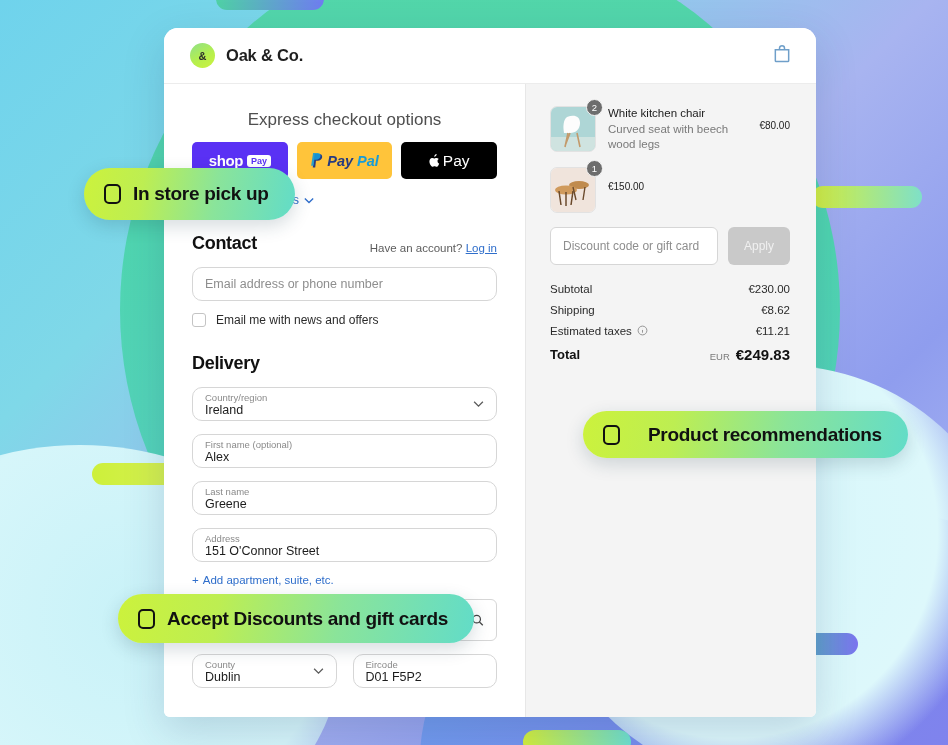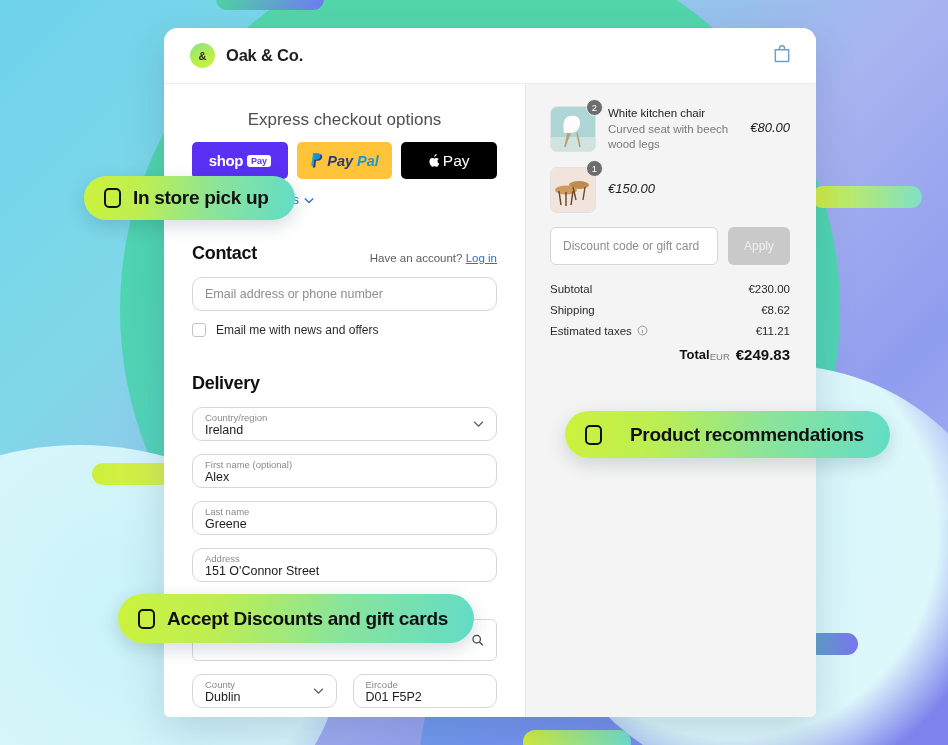--- a/index.html
+++ b/index.html
@@ -119,21 +119,21 @@
   .ap-wrap { display:flex; align-items:center; gap:2px; color:#fff; }
   .ap-pay  { font-size:15.5px; }
 
   .show-more {
     margin-top: 14px; font-size: 12.5px; color: #2f6ecb;
     display: flex; align-items: center; gap: 5px; cursor: pointer;
   }
 
   .sec-head {
     display:flex; align-items:flex-end; justify-content:space-between;
-    margin-top: 36px;
+    margin-top: 26px;
     text-align: center;
   }
   .sec-title { font-size: 18px; font-weight: bold; color: #111; letter-spacing: -.3px; }
   .acct { font-size: 11.5px; color: #5d5d5d; }
   .acct a { color:#2f6ecb; text-decoration: underline; }
 
   .field {
     position: relative;
     margin-top: 13px;
     border: 1px solid #d6d6d6;
@@ -190,38 +190,38 @@
   .qty {
     position: absolute; right: -7px; top: -7px;
     width: 17px; height: 17px; border-radius: 50%;
     background: #6d6d6d; color:#fff; font-size: 9.5px;
     display:flex; align-items:center; justify-content:center;
     border: 1.5px solid #f4f4f4;
   }
   .li-txt { flex: 1; min-width:0; }
   .li-name { font-size: 11.5px; color: #1c1c1c; line-height: 1.35; }
   .li-desc { font-size: 11.5px; color: #7a7a7a; line-height: 1.35; }
-  .li-price { font-size: 13px; color: #1c1c1c; white-space: nowrap; padding-top: 14px; font-style: italic; }
+  .li-price { font-size: 10px; color: #1c1c1c; white-space: nowrap; padding-top: 14px; }
 
   .disc-row { display:flex; gap: 10px; margin-top: 8px; }
   .disc-input {
     flex: 1; height: 38px; background:#fff; border: 1px solid #d6d6d6;
     border-radius: 6px; display:flex; align-items:center; padding: 0 12px;
     font-size: 12px; color: #8e8e8e;
   }
   .apply-btn {
     width: 62px; height: 38px; border-radius: 6px; background: #c9c9c9;
     color: #f0f0f0; font-size: 12px; display:flex; align-items:center; justify-content:center;
   }
 
   .totals { margin-top: 18px; }
   .tot-row { display:flex; justify-content:space-between; align-items:center; margin-bottom: 9px; }
   .tot-lbl { font-size: 11.5px; color: #2b2b2b; display:flex; align-items:center; gap:5px; }
   .tot-val { font-size: 11.5px; color: #2b2b2b; }
-  .tot-row.grand { margin-top: 3px; justify-content: flex-end; }
+  .tot-row.grand { margin-top: 3px; }
   .grand .tot-lbl { font-size: 13px; font-weight: bold; color:#111; }
   .grand-right { display:flex; align-items:baseline; gap: 6px; }
   .cur { font-size: 9.5px; color: #7a7a7a; }
   .grand-val { font-size: 15px; font-weight: bold; color:#111; }
   .info-ico { width:11px; height:11px; color:#8a8a8a; }
 
   
   .anno {
     position: absolute;
     display: flex; align-items: center; gap: 12px;
@@ -229,23 +229,23 @@
     padding: 0 26px 0 20px;
     box-shadow: 0 6px 18px rgba(30,60,80,.18);
     background: linear-gradient(100deg, #ccf23c 0%, #bdee52 28%, #8ae49a 62%, #62dcc8 100%);
     white-space: nowrap;
   }
   .anno-txt { font-size: 19px; font-weight: bold; color: #111; letter-spacing: -.3px; }
   .anno-box {
     width: 17px; height: 20px; border: 2.6px solid #111; border-radius: 5px;
     flex: 0 0 17px;
   }
-  #anno-pickup  { left: 84px;  top: 176px; height: 44px; }
+  #anno-pickup  { left: 84px;  top: 168px; height: 52px; }
   #anno-discount{ left: 118px; top: 594px; height: 49px; }
-  #anno-recs    { left: 565px; top: 411px; height: 47px; gap: 28px; }
+  #anno-recs    { left: 583px; top: 411px; height: 47px; gap: 28px; }
 </style>
 </head>
 <body>
 
 <div id="stage">
 
   <div class="bg-blob-teal"></div>
   <div class="bg-blob-purple"></div>
   <div class="bg-lightwash"></div>
   <div class="bg-lightwash-left"></div>

